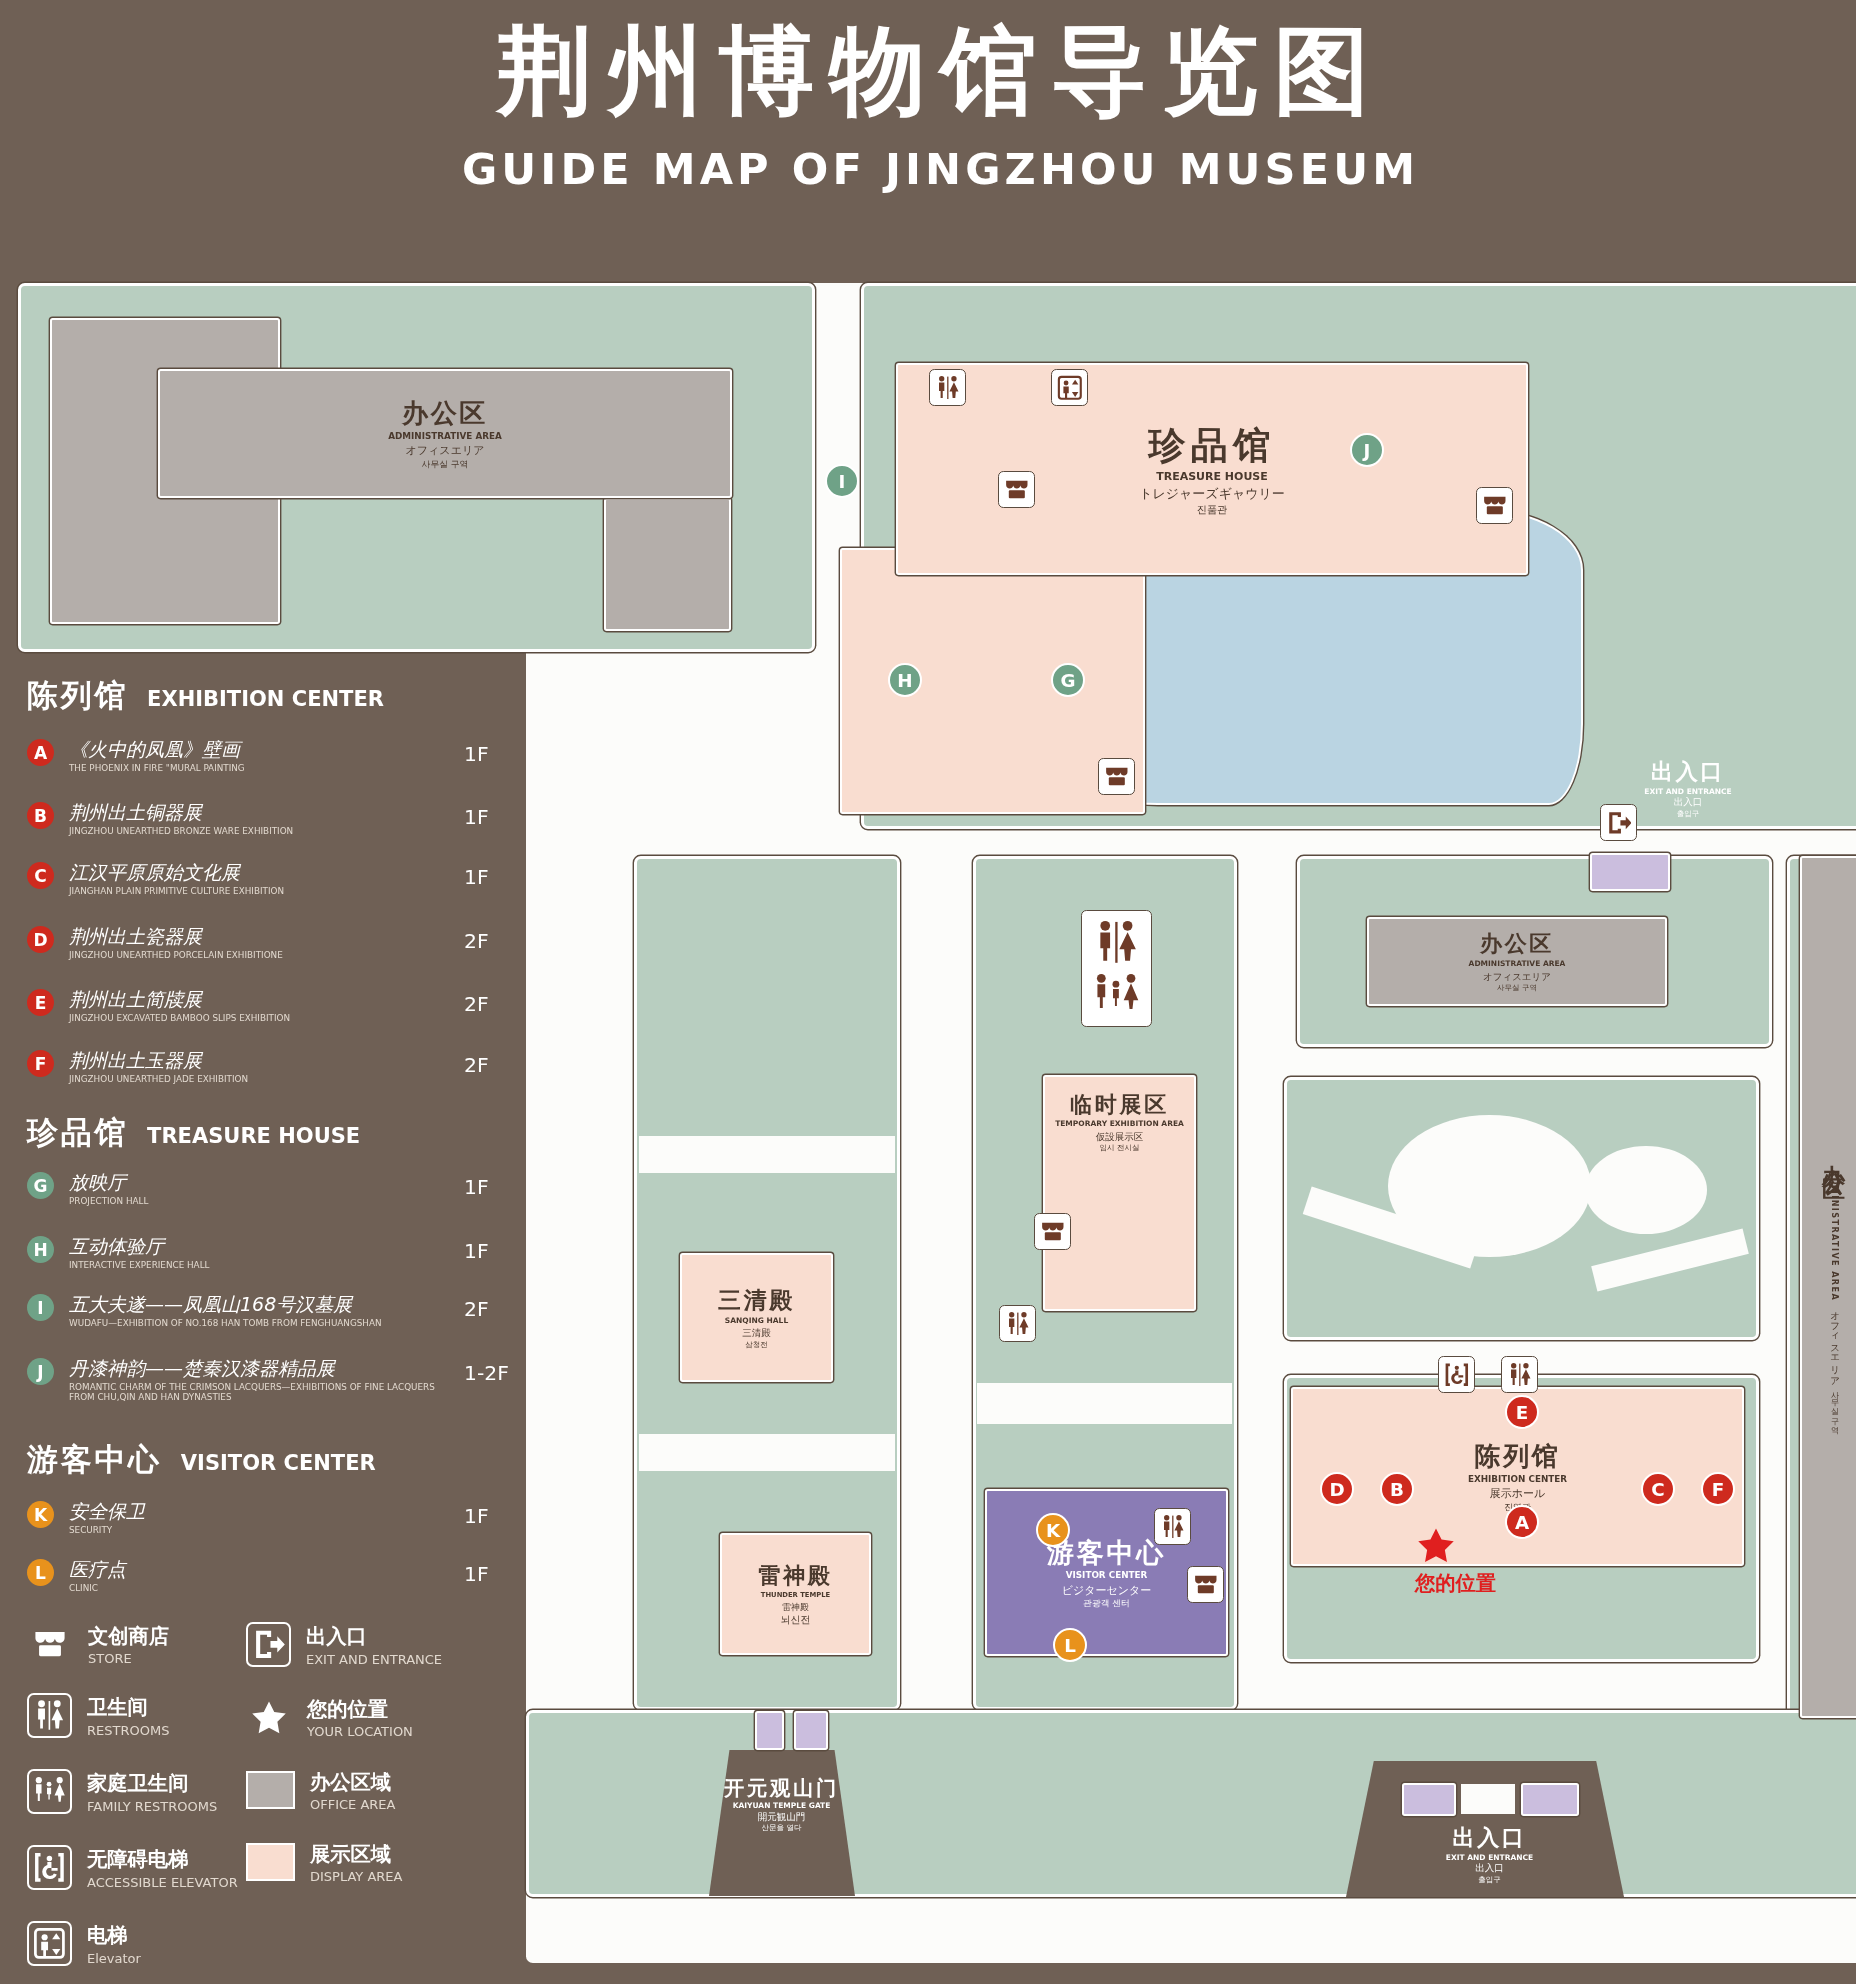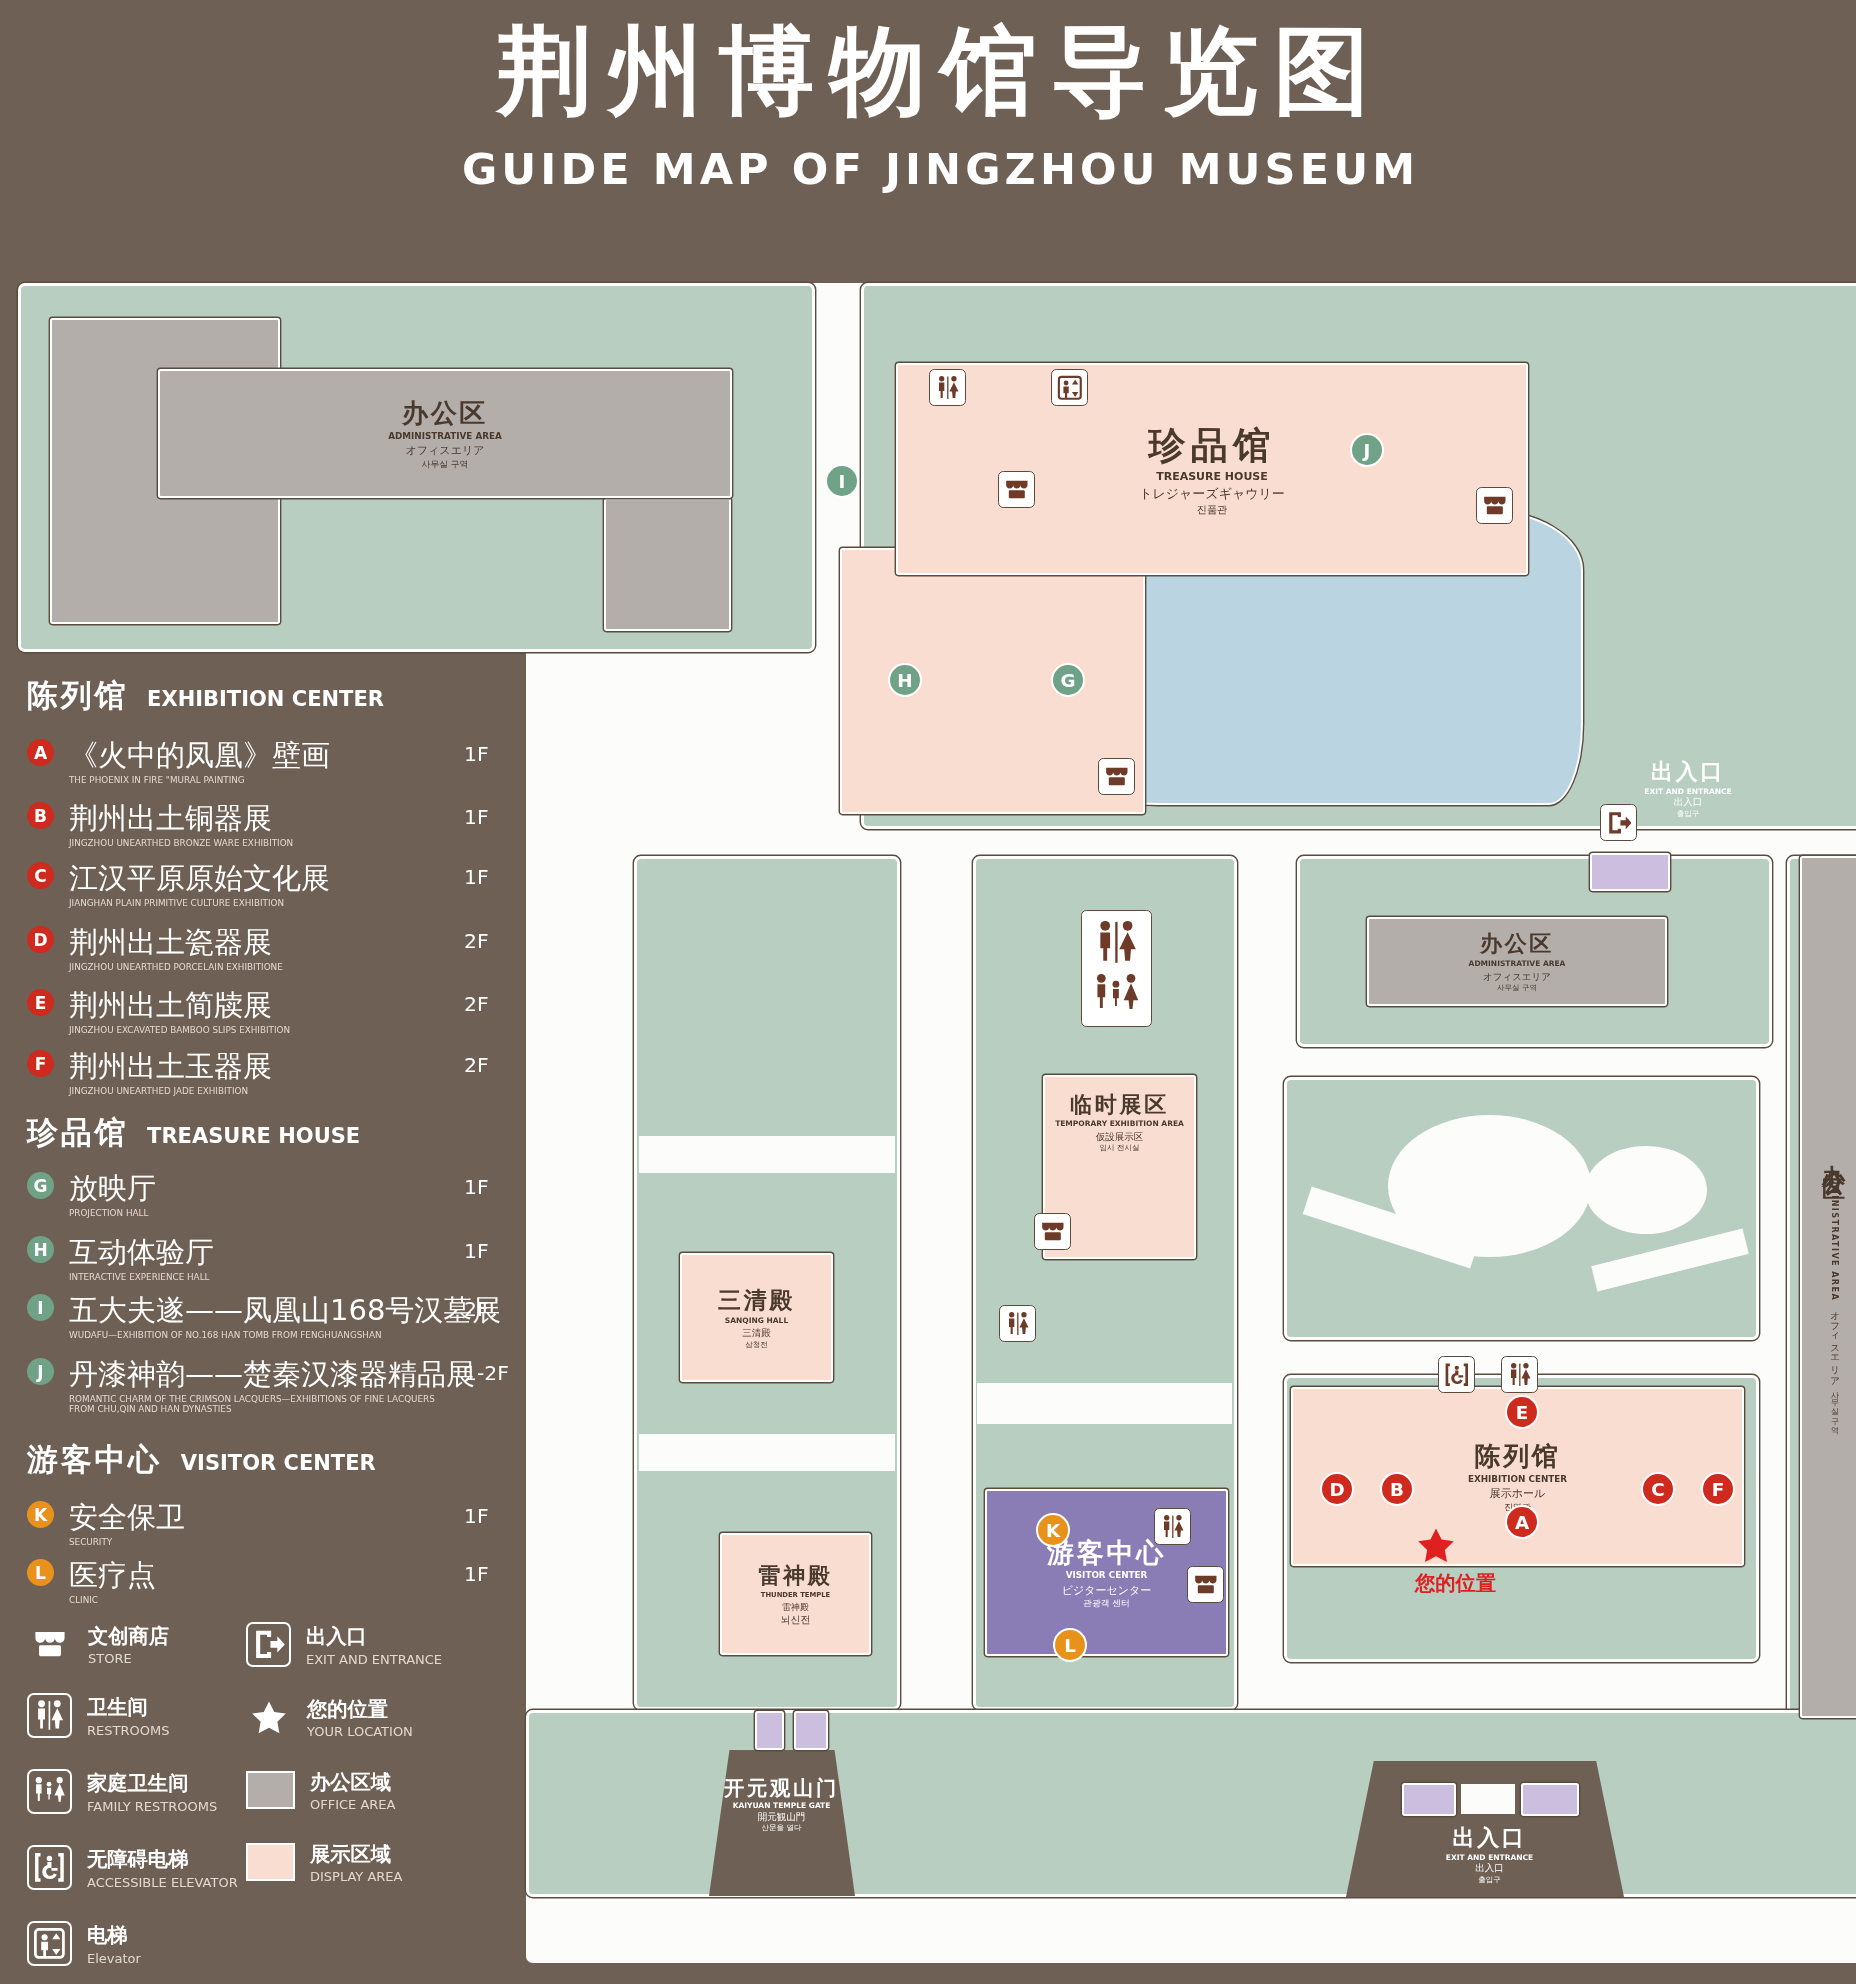--- a/index.html
+++ b/index.html
@@ -70,21 +70,21 @@
   .star{color:#e01f1f;}
   .star svg{width:100%;height:100%;}
   
   .sh{position:absolute;color:#fff;display:flex;align-items:baseline;gap:19px;}
   .sh .zh{font-size:31px;font-weight:bold;letter-spacing:2.7px;}
   .sh .en{font-size:21px;font-weight:bold;}
   .li{position:absolute;width:495px;color:#fff;}
   .li .lk{position:absolute;left:0;top:1.4px;width:27px;height:27px;border-radius:50%;
           display:flex;align-items:center;justify-content:center;font-size:17px;font-weight:bold;}
   .lk.red{background:#ce2a1e;} .lk.grn{background:#6fa287;} .lk.org{background:#e8921c;}
-  .li .zh{display:block;margin-left:42px;font-size:29px;line-height:1.2;}
+  .li .zh{display:block;margin-left:42px;font-size:19px;line-height:1.2;font-style:italic;}
   .li .en{display:block;margin-left:42px;font-size:8.8px;color:#e2d9cf;margin-top:2px;max-width:380px;}
   .li .fl{position:absolute;left:437px;top:4.1px;font-size:20.3px;}
   .sy{position:absolute;display:flex;align-items:center;gap:15px;color:#fff;}
   .sy .ic{width:46px;height:43px;display:flex;align-items:center;justify-content:center;color:#fff;flex:0 0 auto;}
   .sy .ic svg{width:38px;height:35px;}
   .sy .bx{border:2.7px solid #fff;border-radius:6.8px;box-sizing:border-box;width:45px;height:45px;padding:4.1px;}
   .sy .bx svg{width:100%;height:100%;}
   .sy .zh{font-size:20.3px;font-weight:bold;display:block;}
   .sy .en{font-size:13px;color:#e2d9cf;display:block;margin-top:1.4px;}
   .sw{width:45px;height:34px;border:2px solid #fff;display:block;flex:0 0 auto;}
@@ -182,21 +182,21 @@
   <div class="bld pink" style="left:884px;top:363px;width:632px;height:212px">
     <div class="bl big">
       <div class="zh">珍品馆</div>
       <div class="en">TREASURE HOUSE</div>
       <div class="jp">トレジャーズギャウリー</div>
       <div class="kr">진품관</div>
     </div>
   </div>
 
 
-  <div class="bld pink" style="left:1031px;top:1075px;width:153px;height:184px">
+  <div class="bld pink" style="left:1031px;top:1075px;width:153px;height:236px">
     <div class="bl sm top">
       <div class="zh">临时展区</div>
       <div class="en" style="max-width:136px">TEMPORARY EXHIBITION AREA</div>
       <div class="jp">仮設展示区</div>
       <div class="kr">임시 전시실</div>
     </div>
   </div>
 
   <div class="bld gray" style="left:1355px;top:917px;width:300px;height:89px">
     <div class="bl sm">

